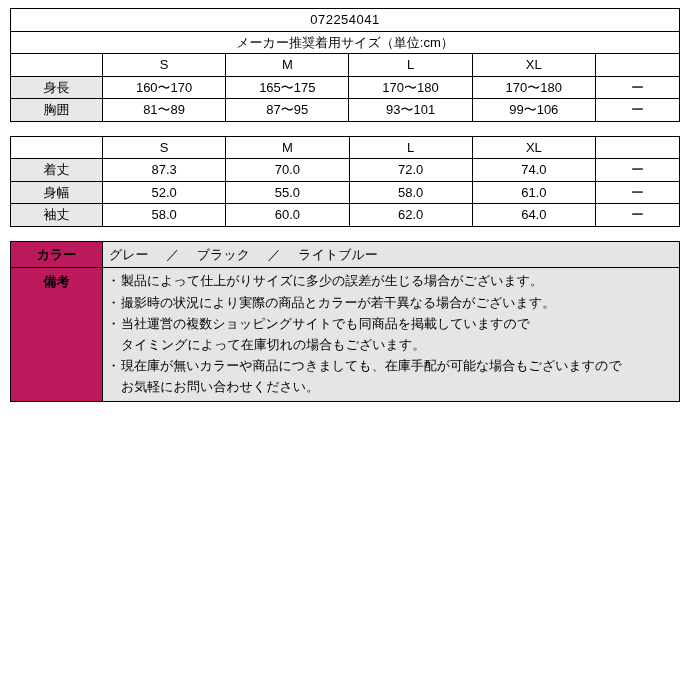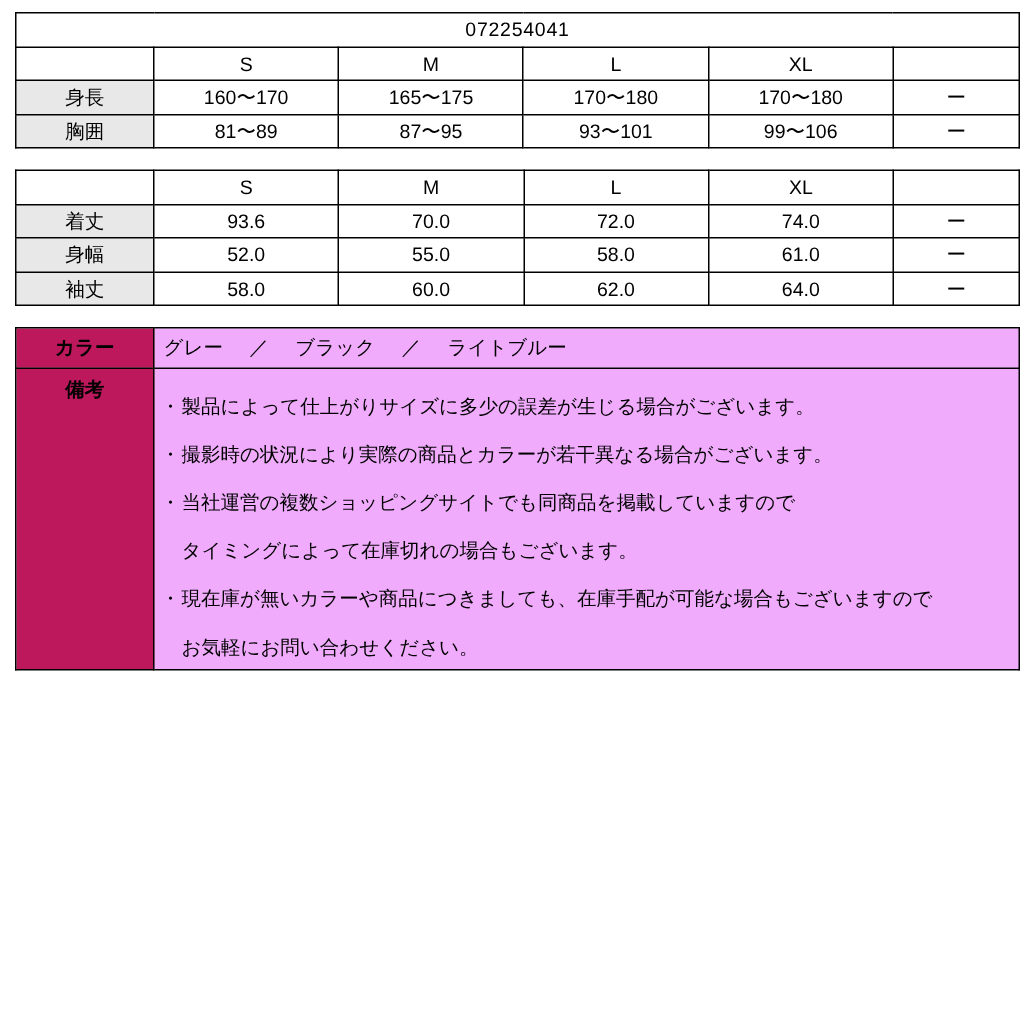--- a/index.html
+++ b/index.html
@@ -71,21 +71,21 @@
     border-collapse: collapse;
     width: 670px;
     table-layout: fixed;
   }
   table.info td {
     border: 1px solid #000000;
     padding: 3px 6px;
     font-size: 13px;
     line-height: 1.5;
     vertical-align: top;
-    background: #f0abfc;
+    background: #e5e5e5;
   }
   table.info td.lbl {
     background: #be185d;
     font-weight: bold;
     text-align: center;
     width: 92px;
     vertical-align: middle;
   }
   table.info td.lbl.top {
     vertical-align: top;
@@ -98,21 +98,21 @@
     padding: 0 14px;
   }
   ul.notes {
     margin: 0;
     padding: 0;
     list-style: none;
   }
   ul.notes li {
     position: relative;
     padding-left: 12px;
-    margin: 12px 0 1px 0;
+    margin: 0 0 1px 0;
     line-height: 1.55;
   }
   ul.notes li:before {
     content: "・";
     position: absolute;
     left: -2px;
     top: 0;
   }
   ul.notes li.cont {
     padding-left: 12px;
@@ -132,20 +132,23 @@
       <col>
       <col>
       <col>
       <col>
       <col style="width:84px">
     </colgroup>
     <tbody>
       <tr class="doc-code">
         <td colspan="6">072254041</td>
       </tr>
+      <tr class="title-row">
+        <td colspan="6">メーカー推奨着用サイズ（単位:cm）</td>
+      </tr>
       <tr class="hdr">
         <td class="blank"></td>
         <td>S</td>
         <td>M</td>
         <td>L</td>
         <td>XL</td>
         <td class="blank"></td>
       </tr>
       <tr>
         <td class="rowlabel">身長</td>
@@ -179,21 +182,21 @@
       <tr class="hdr">
         <td class="blank"></td>
         <td>S</td>
         <td>M</td>
         <td>L</td>
         <td>XL</td>
         <td class="blank"></td>
       </tr>
       <tr>
         <td class="rowlabel">着丈</td>
-        <td>93.6</td>
+        <td>87.3</td>
         <td>70.0</td>
         <td>72.0</td>
         <td>74.0</td>
         <td class="dash">ー</td>
       </tr>
       <tr>
         <td class="rowlabel">身幅</td>
         <td>52.0</td>
         <td>55.0</td>
         <td>58.0</td>

